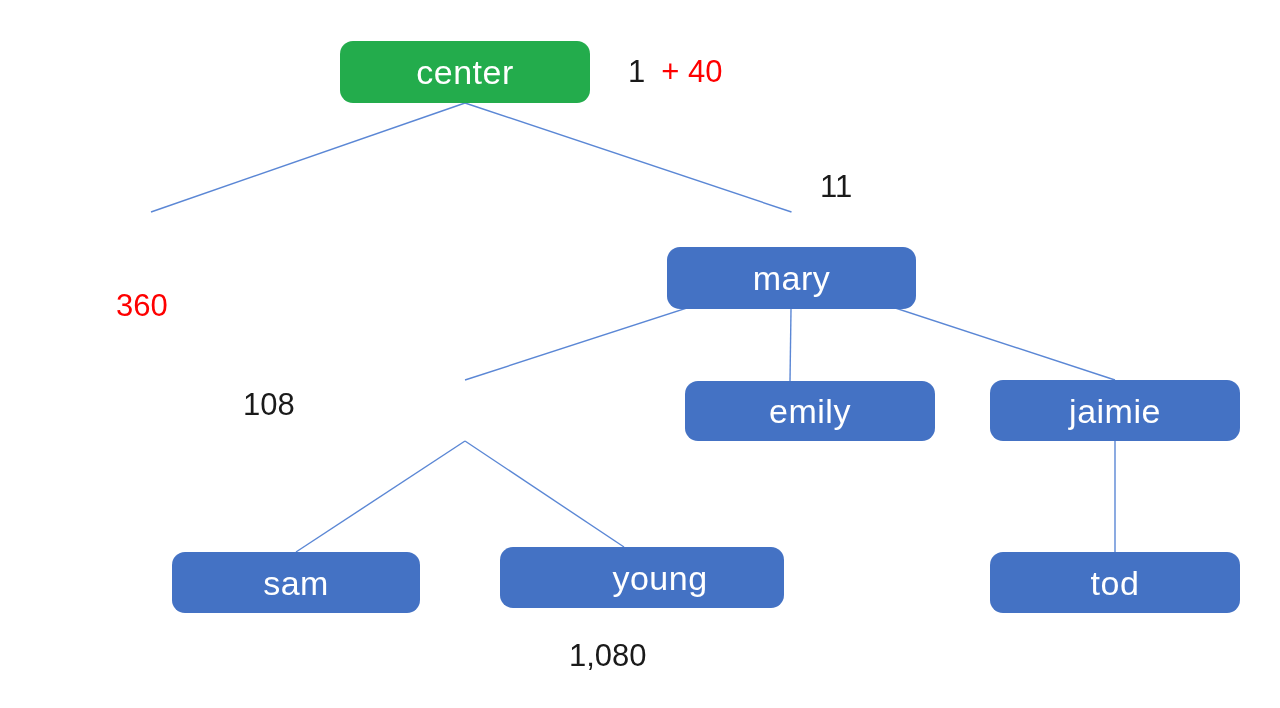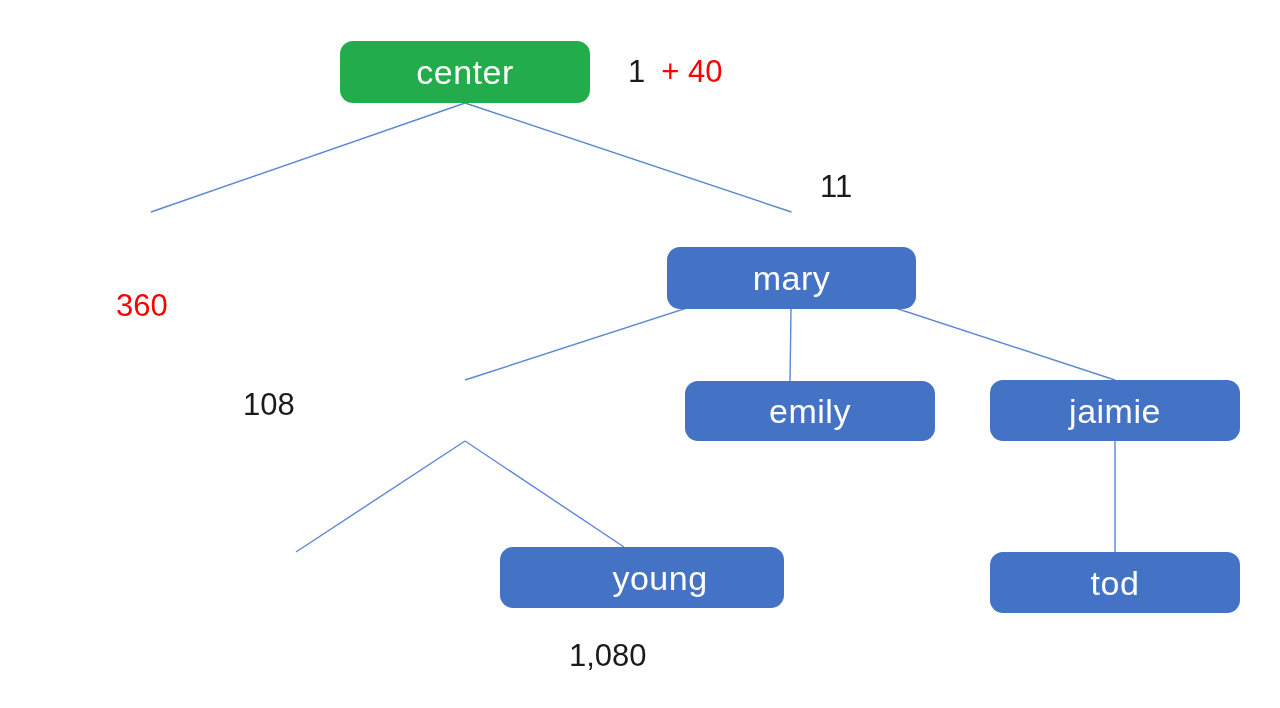--- a/index.html
+++ b/index.html
@@ -85,20 +85,23 @@
   </div>
   <div class="node blue n-mary">
     <span>mary</span>
   </div>
   <div class="node blue n-emily">
     <span>emily</span>
   </div>
   <div class="node blue n-jaimie">
     <span>jaimie</span>
   </div>
+  <div class="node blue n-sam">
+    <span>sam</span>
+  </div>
   <div class="node blue n-young">
     <span>young</span>
   </div>
   <div class="node blue n-tod">
     <span>tod</span>
   </div>
 
   <div class="annot a-calc">
     <span>1</span><span class="red">+ 40</span>
   </div>

